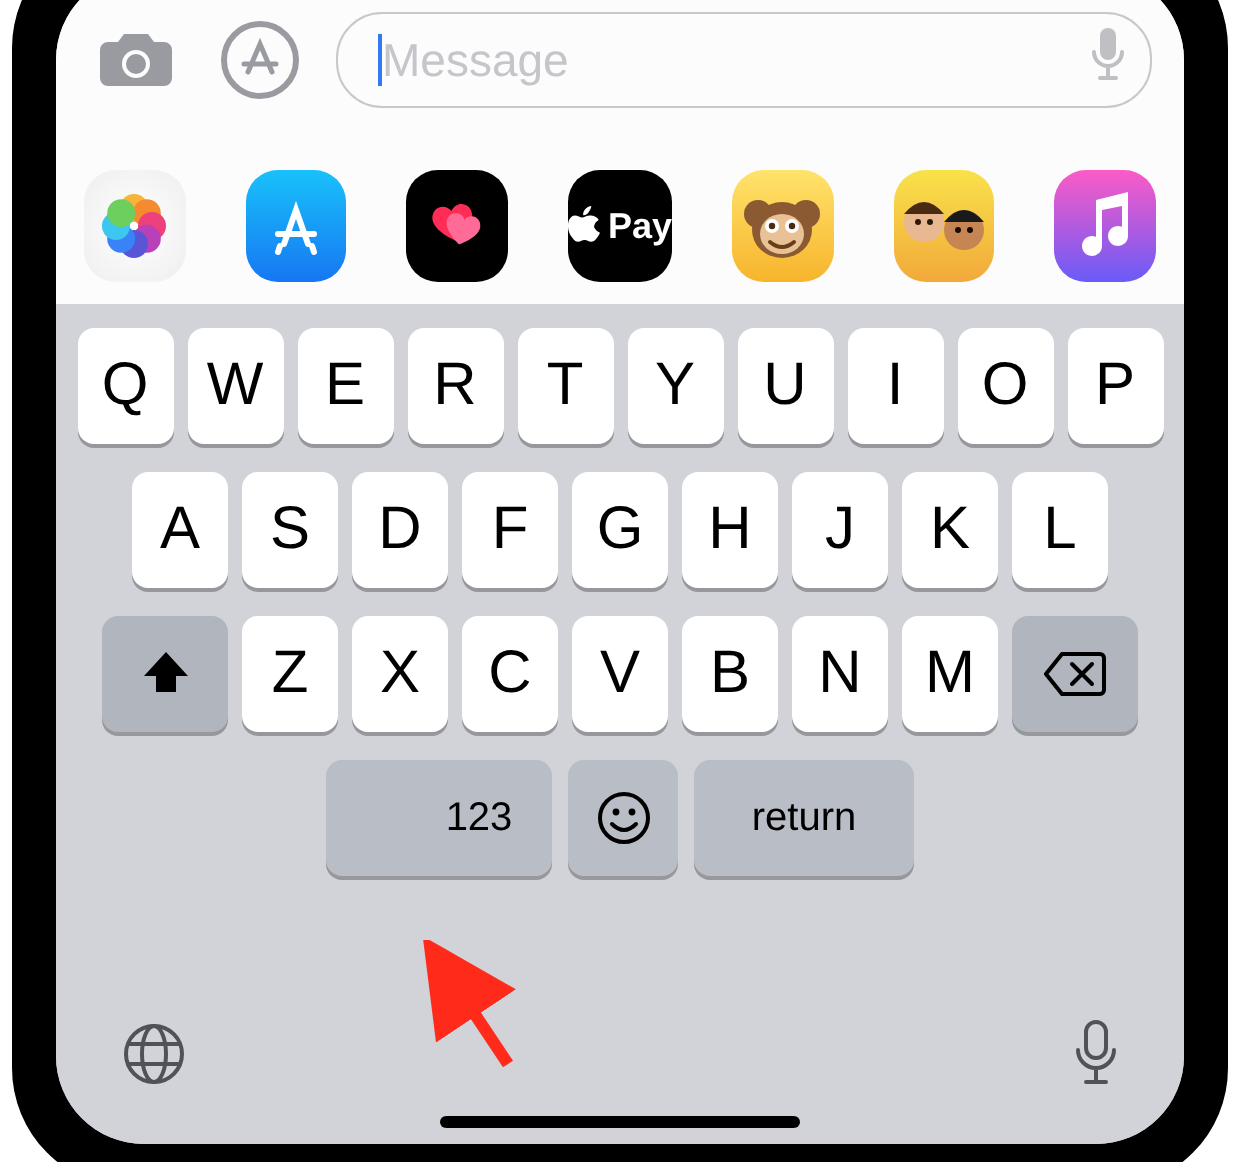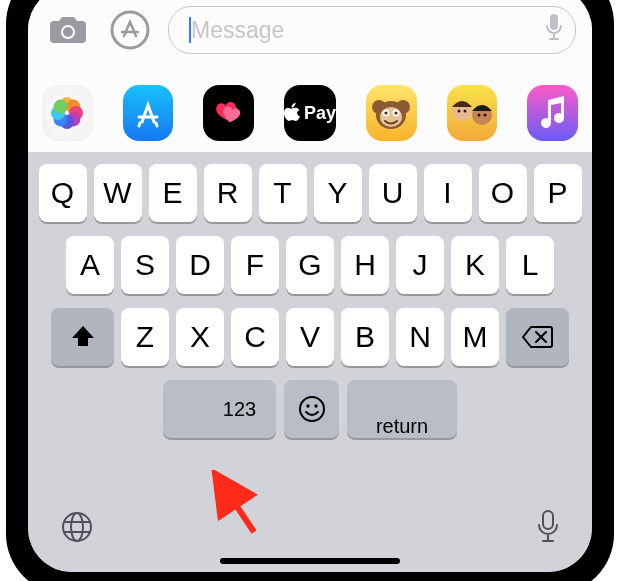--- a/index.html
+++ b/index.html
@@ -21,21 +21,21 @@
   .kbd{position:absolute;left:0;right:0;top:166px;bottom:0;background:#d1d3d8;padding:12px 6px 0;box-sizing:border-box;}
   .krow{display:flex;gap:7px;justify-content:center;margin-bottom:14px;}
   .key{height:58px;border-radius:8px;background:#fff;box-shadow:0 2px 0 rgba(0,0,0,.28);display:flex;align-items:center;justify-content:center;font-size:30px;color:#000;}
   .key.w1{width:48px;}
   .key.spec{background:#b1b5be;}
   .key.shift{width:63px;}
   .key.del{width:63px;}
   .key.k123{width:73px;background:#b9bdc5;font-size:20px;padding-left:40px;}
   .key.emjk{width:55px;background:#b9bdc5;font-size:26px;}
   .key.space{flex:1;font-size:20px;}
-  .key.ret{width:110px;background:#b9bdc5;font-size:20px;align-items:flex-end;}
+  .key.ret{width:110px;background:#b9bdc5;font-size:20px;}
   .row2{padding:0 22px;}
   .row3{padding:0 0;}
   .row4{padding:0 0;gap:8px;}
   
   .botbar{position:absolute;left:0;right:0;bottom:0;height:80px;display:flex;align-items:center;justify-content:space-between;padding:0 32px 6px;box-sizing:border-box;color:#50525a;}
   .homei{position:absolute;left:50%;bottom:8px;width:180px;height:6px;background:#000;border-radius:3px;transform:translateX(-50%);}
   
   .arrow{position:absolute;left:206px;top:470px;pointer-events:none;}
 </style>
 </head>

